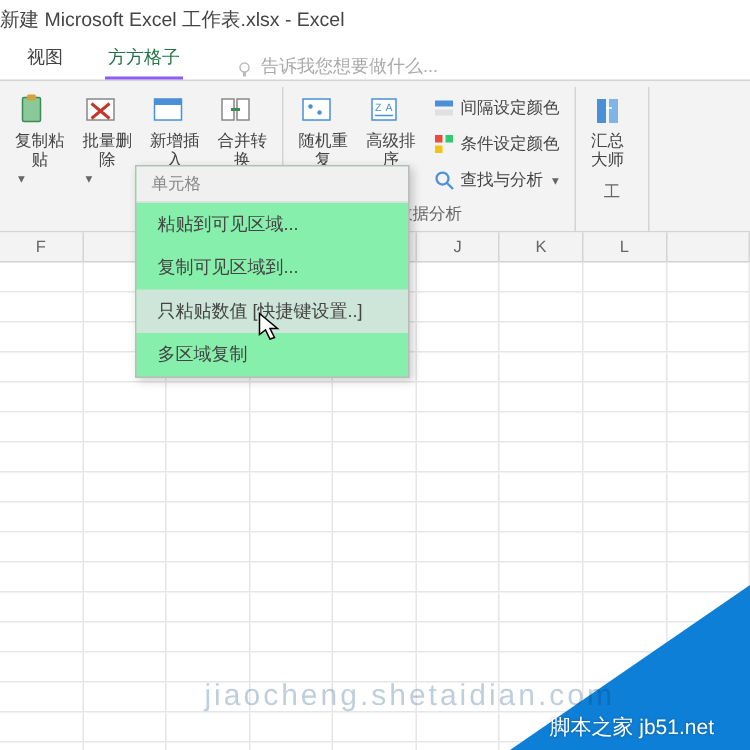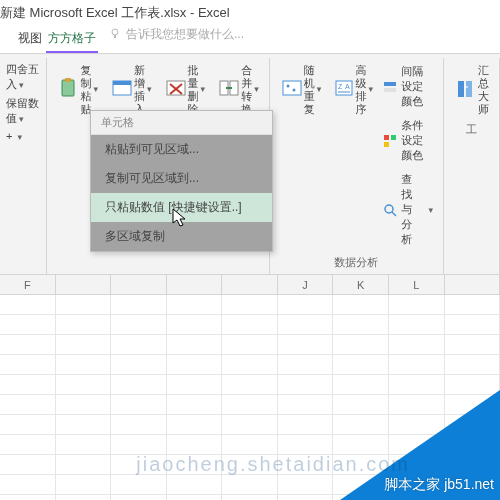--- a/index.html
+++ b/index.html
@@ -1,47 +1,47 @@
 <!DOCTYPE html>
 <html><head>
 <meta charset="utf-8">
 <style>
 *{box-sizing:border-box;margin:0;padding:0;font-family:"Microsoft YaHei",sans-serif}
 body{width:500px;height:500px;background:#fff;position:relative;overflow:hidden;font-size:12px}
 .titlebar{text-align:left;padding:4px 0;color:#444;font-size:13px}
-.tabs{display:flex;gap:2px;padding:0 16px;border-bottom:1px solid #d4d4d4}
+.tabs{display:flex;gap:26px;padding:0 16px;border-bottom:1px solid #d4d4d4}
 .tab{padding:4px 2px;color:#444;cursor:pointer}
 .tab.active{color:#217346;border-bottom:2px solid #8b5cf6}
-.hint{color:#aaa;margin-left:8px;display:flex;align-items:flex-start;gap:4px}
+.hint{color:#aaa;margin-left:8px;display:flex;align-items:flex-end;gap:4px}
 .ribbon{display:flex;background:#f3f3f3;border-bottom:1px solid #d4d4d4;padding:4px 0 0 0}
 .group{border-right:1px solid #d4d4d4;padding:2px 6px;display:flex;flex-direction:column;align-items:center}
 .group-title{font-size:11px;color:#666;margin-top:2px;padding:2px 0}
 .btns{display:flex;gap:4px;align-items:flex-start}
-.bigbtn{display:flex;flex-direction:row;align-items:center;padding:2px 4px;cursor:pointer;min-width:36px}
+.bigbtn{display:flex;flex-direction:column;align-items:flex-start;padding:2px 4px;cursor:pointer;min-width:36px}
 .bigbtn .ic{width:24px;height:24px;display:flex;align-items:center;justify-content:center}
 .bigbtn .lbl{font-size:11px;color:#444;text-align:center;line-height:13px;margin-top:2px}
 .smallbtn{display:flex;align-items:center;gap:4px;padding:2px 4px;font-size:11px;color:#444;cursor:pointer}
 .smallbtn .sic{width:14px;height:14px}
 .leftgrp{padding:2px 6px;border-right:1px solid #d4d4d4}
 .leftgrp .line{font-size:11px;color:#444;padding:2px 0}
 .arrow{font-size:9px;color:#666;margin-left:2px}
-.dropdown{position:absolute;top:110px;left:90px;width:183px;background:#a3a3a3;border:1px solid #bbb;box-shadow:2px 2px 6px rgba(0,0,0,0.2);z-index:10}
+.dropdown{position:absolute;top:110px;left:90px;width:183px;background:#86efac;border:1px solid #bbb;box-shadow:2px 2px 6px rgba(0,0,0,0.2);z-index:10}
 .dd-header{background:#f0f0f0;color:#888;font-size:11px;padding:4px 10px;border-bottom:1px solid #e0e0e0}
 .dd-item{padding:6px 14px;font-size:12px;color:#444;cursor:pointer}
 .dd-item.hover{background:#cde6d9}
 .redline{position:absolute;top:214px;left:110px;width:150px;height:14px;pointer-events:none}
 .redline svg{width:100%;height:100%}
 .cursor{position:absolute;top:208px;left:172px;z-index:20;pointer-events:none}
 .grid{position:relative;margin-top:0}
 .colheads{display:flex;height:20px;background:#f3f3f3;border-bottom:1px solid #d4d4d4}
 .colhead{width:58px;border-right:1px solid #d4d4d4;text-align:center;font-size:11px;color:#666;line-height:20px}
 .rows .row{display:flex;height:20px;border-bottom:1px solid #e6e6e6}
 .rows .cell{width:58px;border-right:1px solid #e6e6e6}
 .corner-tri{position:absolute;right:0;bottom:0;width:0;height:0;border-left:160px solid transparent;border-bottom:110px solid #0d7fd6}
-.watermark{position:absolute;right:6px;bottom:6px;color:#fff;font-size:14px;z-index:5;text-shadow:0 0 2px rgba(0,0,0,0.3)}
+.watermark{position:absolute;right:24px;bottom:6px;color:#fff;font-size:14px;z-index:5;text-shadow:0 0 2px rgba(0,0,0,0.3)}
 .wm2{position:absolute;right:90px;bottom:24px;color:rgba(0,60,120,0.25);font-size:20px;z-index:5;letter-spacing:2px}
 svg{display:block}
 </style>
 </head>
 <body>
 
 <div class="titlebar">新建 Microsoft Excel 工作表.xlsx - Excel</div>
 
 <div class="tabs">
   <div class="tab">视图</div>
@@ -51,60 +51,55 @@
       <svg width="14" height="14" viewBox="0 0 14 14">
           <circle cx="7" cy="6" r="3" fill="none" stroke="#bbb" stroke-width="1"></circle>
           <rect x="6" y="9" width="2" height="3" fill="#bbb"></rect>
         </svg>
     </span>
     <span>告诉我您想要做什么...</span>
   </div>
 </div>
 
 <div class="ribbon">
-  <div class="leftgrp">
-    <div class="line"><span>四舍五入</span><span class="arrow">▾</span></div>
-    <div class="line"><span>保留数值</span><span class="arrow">▾</span></div>
-    <div class="line"><span>+</span> <span class="arrow">▾</span></div>
-  </div>
 
   <div class="group">
     <div class="btns">
       <div class="bigbtn">
         <span class="ic">
             <svg width="24" height="24" viewBox="0 0 24 24">
               <rect x="5" y="3" width="12" height="16" rx="1" fill="#8bc99a" stroke="#3a8c56"></rect>
               <rect x="8" y="1" width="6" height="4" rx="1" fill="#d8a23a"></rect>
             </svg>
           </span>
         <span class="lbl" style="white-space:pre-line">复制粘
 贴</span>
-        <span class="arrow">▾</span>
-      </div>
-      <div class="bigbtn">
-        <span class="ic">
-            <svg width="24" height="24" viewBox="0 0 24 24">
-              <rect x="3" y="4" width="18" height="14" fill="#fff" stroke="#4a90d9"></rect>
-              <rect x="3" y="4" width="18" height="4" fill="#4a90d9"></rect>
-            </svg>
-          </span>
-        <span class="lbl" style="white-space:pre-line">新增插
-入</span>
         <span class="arrow">▾</span>
       </div>
       <div class="bigbtn">
         <span class="ic">
             <svg width="24" height="24" viewBox="0 0 24 24">
               <rect x="3" y="4" width="18" height="14" fill="#fff" stroke="#888"></rect>
               <line x1="6" y1="7" x2="18" y2="17" stroke="#c0392b" stroke-width="2"></line>
               <line x1="18" y1="7" x2="6" y2="17" stroke="#c0392b" stroke-width="2"></line>
             </svg>
           </span>
         <span class="lbl" style="white-space:pre-line">批量删
 除</span>
+        <span class="arrow">▾</span>
+      </div>
+      <div class="bigbtn">
+        <span class="ic">
+            <svg width="24" height="24" viewBox="0 0 24 24">
+              <rect x="3" y="4" width="18" height="14" fill="#fff" stroke="#4a90d9"></rect>
+              <rect x="3" y="4" width="18" height="4" fill="#4a90d9"></rect>
+            </svg>
+          </span>
+        <span class="lbl" style="white-space:pre-line">新增插
+入</span>
         <span class="arrow">▾</span>
       </div>
       <div class="bigbtn">
         <span class="ic">
             <svg width="24" height="24" viewBox="0 0 24 24">
               <rect x="3" y="4" width="8" height="14" fill="#fff" stroke="#888"></rect>
               <rect x="13" y="4" width="8" height="14" fill="#fff" stroke="#888"></rect>
               <path d="M9 11 h6" stroke="#3a8c56" stroke-width="2"></path>
             </svg>
           </span>

